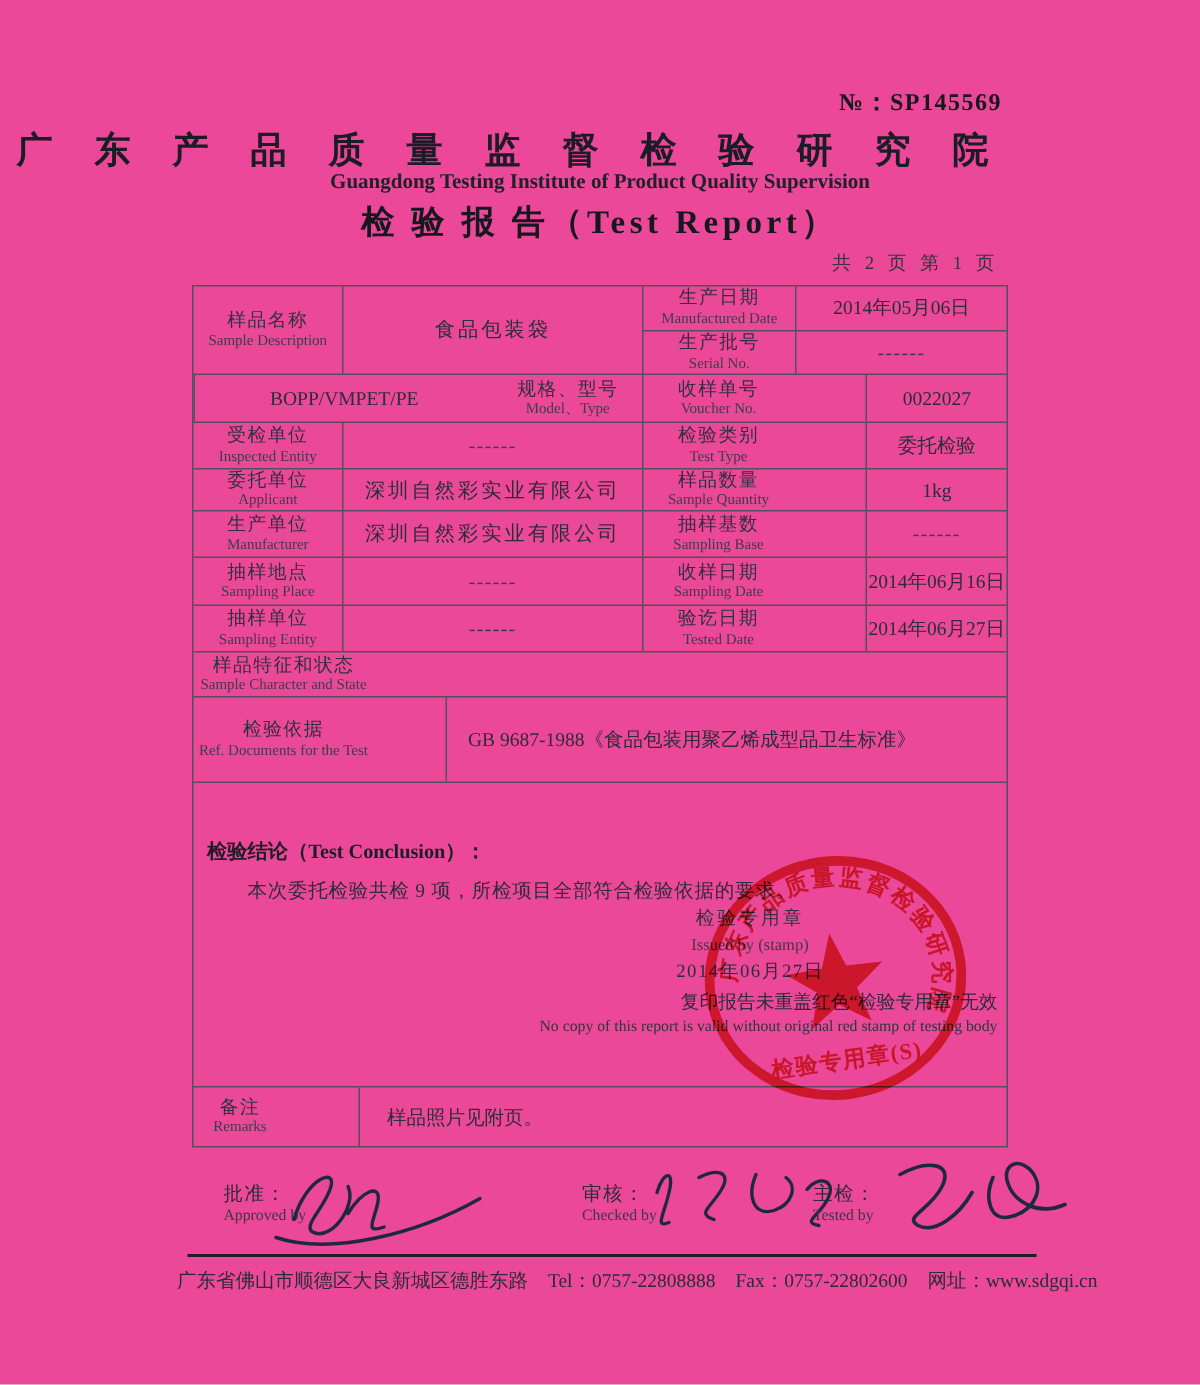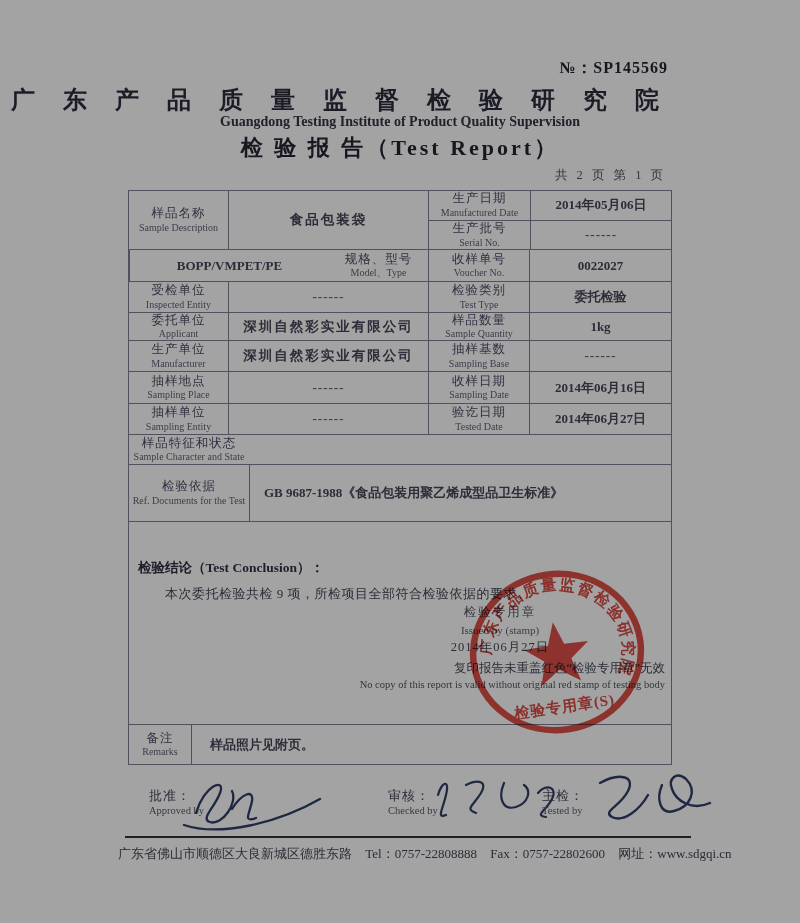--- a/index.html
+++ b/index.html
@@ -3,41 +3,41 @@
 <meta charset="utf-8">
 <style>
   :root{
     --line:#50515c;
     --ink:#2e2f3a;
     --ink-dark:#17181f;
     --red:#d6281e;
   }
   *{margin:0;padding:0;box-sizing:border-box;}
   body{background:#e8e8e8;font-family:"Liberation Serif", serif;}
-  .page{position:relative;width:800px;height:923px;background:#a3a3a3;margin:0 auto;overflow:hidden;color:var(--ink);}
+  .page{position:relative;width:800px;height:923px;background:#ec4899;margin:0 auto;overflow:hidden;color:var(--ink);}
 
   
   .report-no{position:absolute;top:58px;right:132px;font-size:16px;font-weight:bold;color:var(--ink-dark);letter-spacing:1px;}
   .title-cn{position:absolute;top:84px;left:0;width:100%;text-align:left;font-size:24px;font-weight:bold;color:#1b1c26;letter-spacing:11px;text-indent:11px;}
   .title-en{position:absolute;top:114px;left:0;width:100%;text-align:center;font-size:14px;font-weight:bold;color:#20212b;}
   .report-title{position:absolute;top:133px;left:0;width:100%;text-align:center;font-size:22px;font-weight:bold;color:#16171f;letter-spacing:3px;}
   .page-info{position:absolute;top:167px;right:134px;font-size:12.5px;color:#33343e;letter-spacing:3px;}
 
   
   .rtable{position:absolute;left:128px;top:190px;width:544px;border:1.5px solid var(--line);background:transparent;}
   .trow{display:flex;border-top:1px solid var(--line);}
   .trow.first{border-top:none;}
   .cell{border-left:1px solid var(--line);display:flex;flex-direction:column;align-items:center;justify-content:center;min-width:0;}
   .cell.nb{border-left:none;}
   .lab-cn{font-size:12.5px;color:#303140;letter-spacing:1px;line-height:1.25;}
   .lab-en{font-size:10px;color:#3c3d4a;line-height:1.2;}
-  .val{font-size:13px;color:#2c2d38;font-weight:bold;}
+  .val{font-size:13px;color:#2c2d38;}
   .val.big{font-size:13.5px;letter-spacing:2px;}
   .val.dash{letter-spacing:1px;color:#3a3b46;}
-  .w1{width:99px;} .w2{width:200px;} .w3{width:101px;} .w4{flex:1;}
+  .w1{width:99px;} .w2{width:200px;} .w3{width:101px;} .w4{flex:1;margin-left:48px;}
   .rstack{flex:1;display:flex;flex-direction:column;border-left:1px solid var(--line);}
   .rrow{display:flex;flex:1;}
   .rrow + .rrow{border-top:1px solid var(--line);}
   .rrow .rc1{width:101px;border-left:none;}
   .rrow .rc2{flex:1;border-left:1px solid var(--line);}
   .leftval{align-items:flex-start;padding-left:14px;}
 
   
   .conc{position:relative;height:203px;border-top:1px solid var(--line);}
   .conc-head{position:absolute;left:9px;top:37px;font-size:13.5px;font-weight:bold;color:#1d1e28;}

